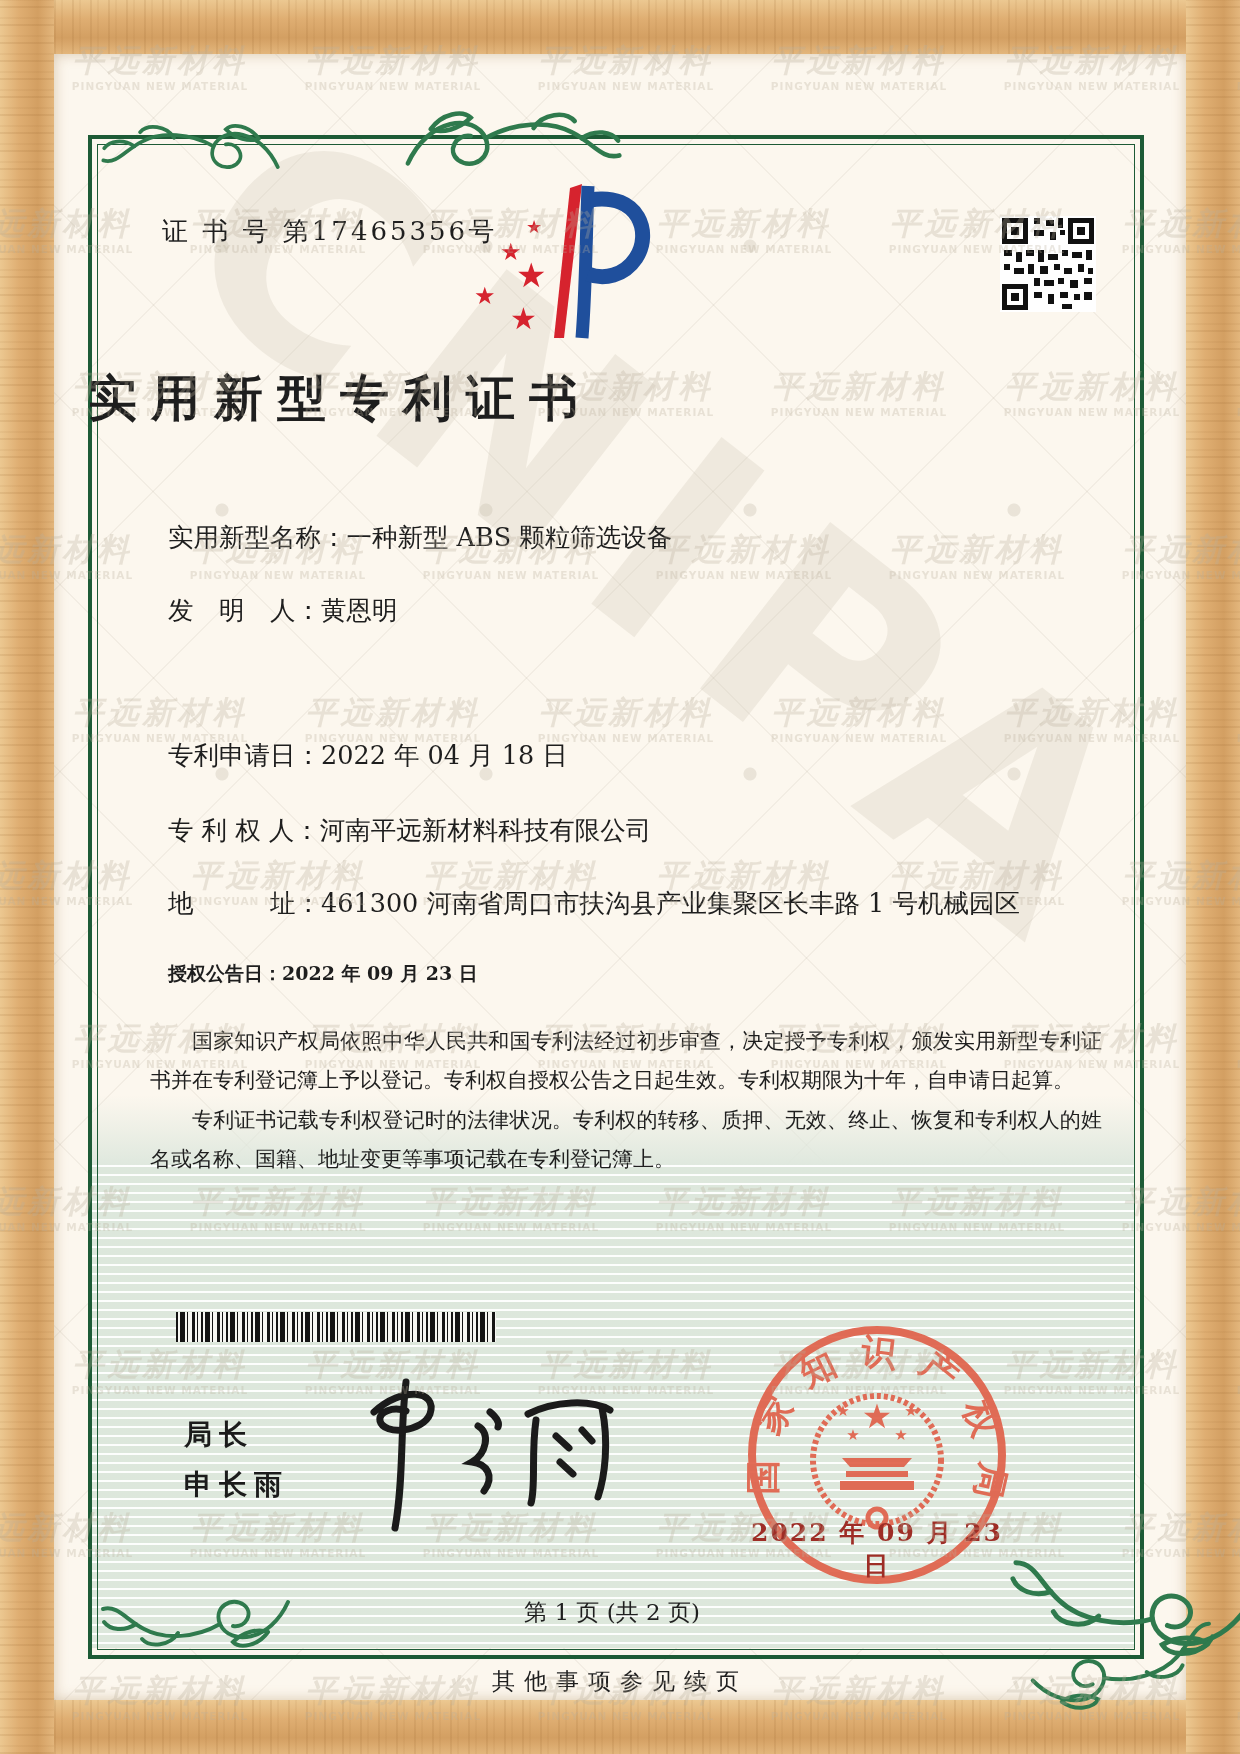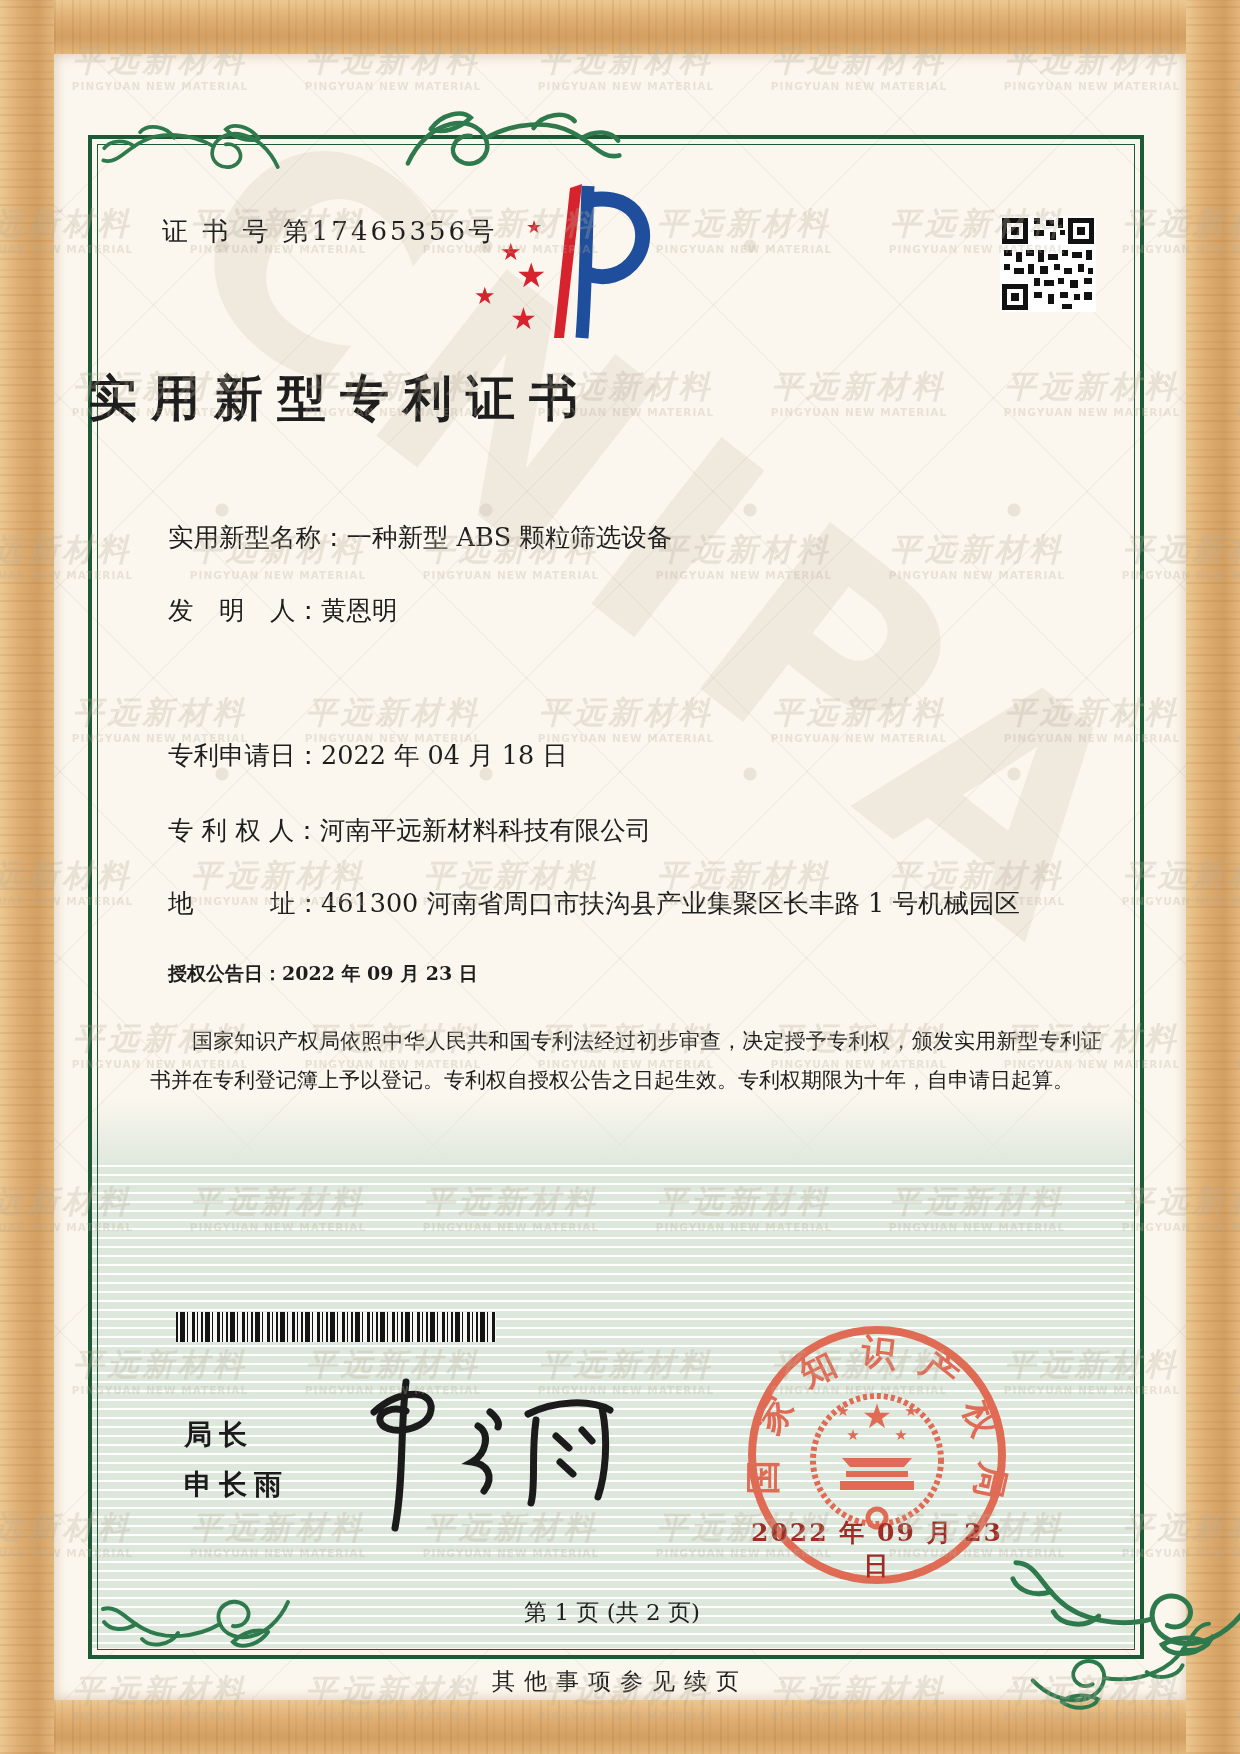--- a/index.html
+++ b/index.html
@@ -230,20 +230,21 @@
     </div>
 
     <div class="grant">
       <span class="g1">
         <span>授权公告日：</span><span>2022 年 09 月 23 日</span>
       </span>
     </div>
 
     <div class="paras">
       <p>国家知识产权局依照中华人民共和国专利法经过初步审查，决定授予专利权，颁发实用新型专利证书并在专利登记簿上予以登记。专利权自授权公告之日起生效。专利权期限为十年，自申请日起算。</p>
+      <p>专利证书记载专利权登记时的法律状况。专利权的转移、质押、无效、终止、恢复和专利权人的姓名或名称、国籍、地址变更等事项记载在专利登记簿上。</p>
     </div>
 
     <div class="barcode"></div>
 
     <div class="director d1">局长</div>
     <div class="director d2">申长雨</div>
 
     <svg class="signature" width="290" height="175" viewBox="0 0 290 175">
       <g fill="none" stroke="#1b1b1b" stroke-width="7" stroke-linecap="round">
         <path d="M36,44 C64,18 100,22 92,46 C85,64 46,68 42,53 C40,44 55,38 68,43"></path>

